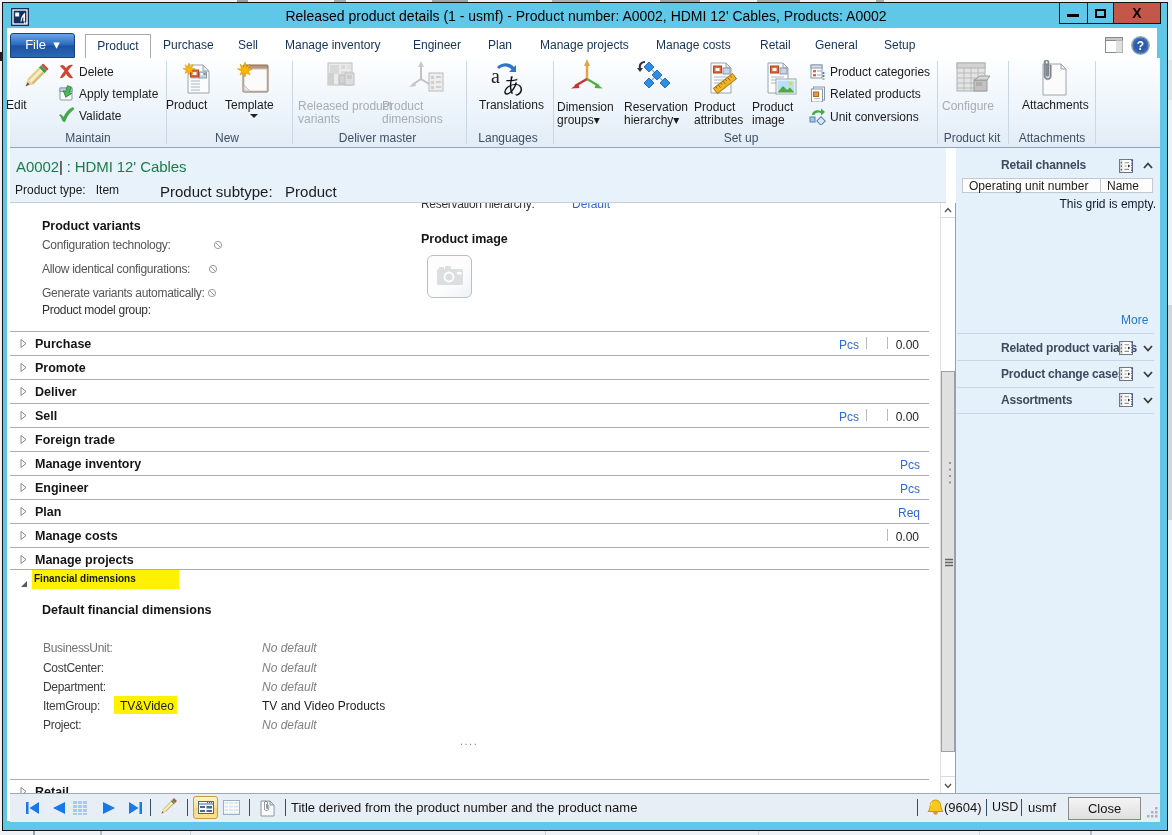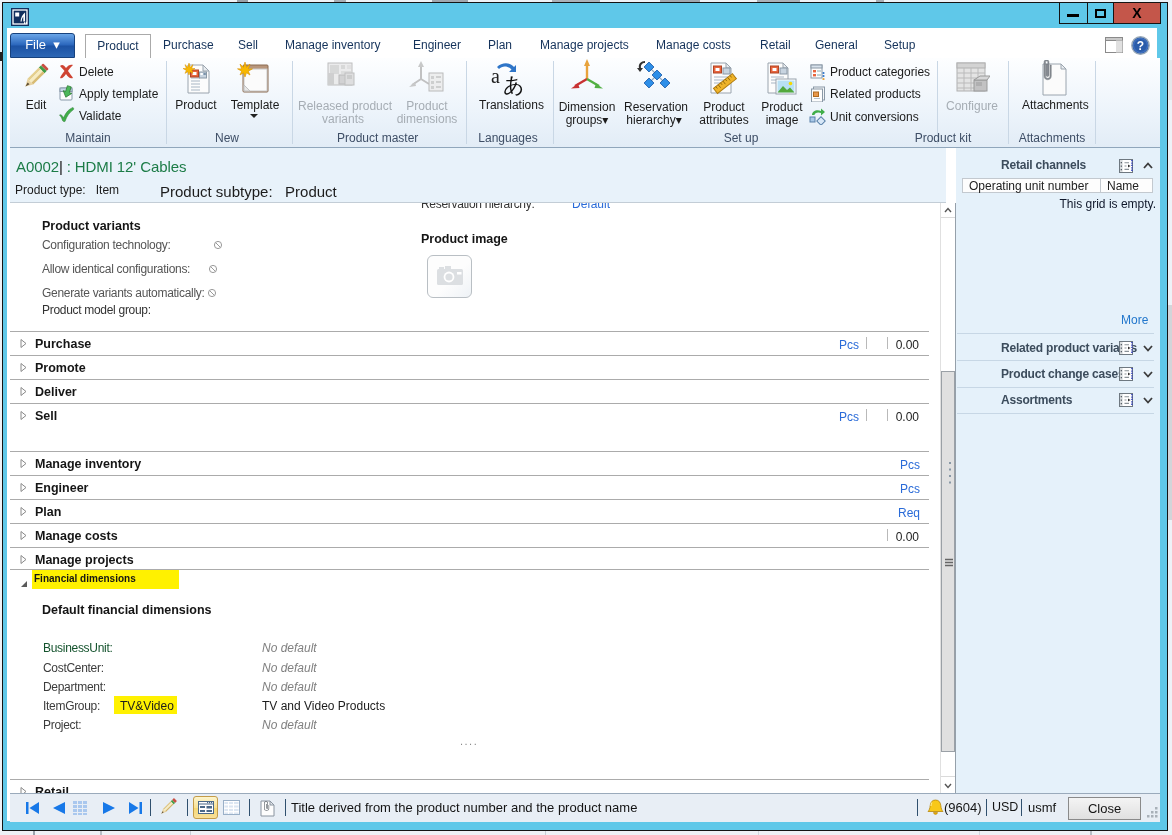--- a/index.html
+++ b/index.html
@@ -16,21 +16,21 @@
 #title-text { left:30px; right:30px; top:8px; text-align:center; font-size:14px; color:#000; }
 #appicon { left:10px; top:6px; }
 
 .tab { top:38px; font-size:12px; color:#14325a; }
 .tabsel { left:85px; top:34px; width:66px; height:24px; background:#fff; border:1px solid #aaaaaa; border-bottom:none; color:#14325a; font-size:12px; text-align:center; line-height:23px; }
 #filebtn { left:10px; top:33px; width:65px; height:25px; border-radius:3px 3px 0 0; background:linear-gradient(#6ba6e8,#2a66bc 48%,#1c52a4 52%,#2d67b4); border:1px solid #17427e; color:#fff; font-size:13px; text-align:center; line-height:22px; }
 
 #ribbon { left:10px; top:58px; width:1150px; height:90px; background:linear-gradient(#fdfeff,#eaf2fa 70%,#e2ecf6); border-bottom:1px solid #90a6bb; }
 .gsep { top:61px; height:83px; width:1px; background:#c9d7e5; }
 .glabel { top:131px; font-size:12px; color:#3e4e66; text-align:center; white-space:nowrap; }
-.rlab { font-size:12px; color:#1b1b1b; text-align:center; white-space:nowrap; line-height:13px; }
+.rlab { font-size:12px; color:#1b1b1b; white-space:nowrap; line-height:13px; }
 .rsm { font-size:12px; color:#1b1b1b; white-space:nowrap; }
 .gray { color:#a6adb4; }
 
 #headband { left:10px; top:148px; width:936px; height:55px; background:#e8f2fa; }
 #headtitle { left:16px; top:158px; font-size:15px; letter-spacing:-0.1px; color:#1c7c47; }
 #headsub { left:15px; top:183px; font-size:12px; color:#1c1c1c; }
 
 #main { left:10px; top:203px; width:919px; height:590px; background:#fff; overflow:hidden; }
 .sectitle { font-weight:bold; font-size:12.5px; color:#151515; white-space:nowrap; }
 .srow { left:0; width:919px; height:24px; border-top:1px solid #ababab; }
@@ -48,20 +48,21 @@
 
 #statusbar { left:10px; top:793px; width:1150px; height:29px; background:#e8eef5; border-top:1px solid #9aaabb; }
 .ssep { width:1px; height:17px; background:#30506e; top:799px; }
 .stxt { font-size:12px; color:#141414; white-space:nowrap; }
 svg { display:block; }
 </style></head>
 <body>
 <div id="stage">
  <div class="a" id="win"></div>
  <div class="a" id="content"></div>
+ <div class="a" id="title-text">Released product details (1 - usmf) - Product number: A0002, HDMI 12' Cables, Products: A0002</div>
  <div class="a" id="appicon"></div>
  <div class="a capbtn" id="btn-min"></div>
  <div class="a capbtn" id="btn-max"></div>
  <div class="a capbtn" id="btn-close"></div>
 
  <div class="a" id="filebtn">File&nbsp;&nbsp;▾</div>
  <div class="a tabsel">Product</div>
  <div class="a tab" style="left:163px;">Purchase</div>
  <div class="a tab" style="left:238px;">Sell</div>
  <div class="a tab" style="left:285px;">Manage inventory</div>
@@ -79,24 +80,24 @@
   <div class="a gsep" style="left:166px;"></div>
   <div class="a gsep" style="left:292px;"></div>
   <div class="a gsep" style="left:466px;"></div>
   <div class="a gsep" style="left:553px;"></div>
   <div class="a gsep" style="left:937px;"></div>
   <div class="a gsep" style="left:1008px;"></div>
   <div class="a gsep" style="left:1095px;"></div>
 
   <div class="a glabel" style="left:48px; width:80px;">Maintain</div>
   <div class="a glabel" style="left:187px; width:80px;">New</div>
-  <div class="a glabel" style="left:337px; width:81px;">Product master</div>
+  <div class="a glabel" style="left:337px; width:81px;">Deliver master</div>
   <div class="a glabel" style="left:468px; width:80px;">Languages</div>
   <div class="a glabel" style="left:701px; width:80px;">Set up</div>
-  <div class="a glabel" style="left:903px; width:80px;">Product kit</div>
+  <div class="a glabel" style="left:932px; width:80px;">Product kit</div>
   <div class="a glabel" style="left:1012px; width:80px;">Attachments</div>
 
   <svg class="a" style="left:20px; top:60px;" width="32" height="32" viewBox="0 0 32 32">
     <g transform="rotate(45 16 16)">
       <rect x="12" y="2" width="8" height="3" rx="1" fill="#c94f43"></rect>
       <rect x="12" y="5" width="8" height="3" fill="#3f9c45"></rect>
       <rect x="12" y="8" width="2.6" height="16" fill="#e4cf8e"></rect>
       <rect x="14.6" y="8" width="2.8" height="16" fill="#f7ecc0"></rect>
       <rect x="17.4" y="8" width="2.6" height="16" fill="#d8bc74"></rect>
       <path d="M12 24 L20 24 L16 31 Z" fill="#e8d3a2"></path>
@@ -368,20 +369,26 @@
   <div class="a srow" style="top:200px;">
         <svg class="a" style="left:10px; top:6px;" width="7" height="11" viewBox="0 0 7 11">
           <path d="M1 1.5 L6 5.5 L1 9.5 Z" fill="#fdfdfd" stroke="#8a8a8a"></path>
         </svg>
         <div class="a sectitle" style="left:25px; top:5px;">Sell</div>
     <div class="a pcs" style="left:829px; top:6px;">Pcs</div>
         <div class="a vbar" style="left:856px; top:5px;"></div>
         <div class="a vbar" style="left:877px; top:5px;"></div>
         <div class="a fval" style="left:859px; top:6px; width:50px; text-align:right;">0.00</div>
       </div>
+  <div class="a srow" style="top:224px;">
+        <svg class="a" style="left:10px; top:6px;" width="7" height="11" viewBox="0 0 7 11">
+          <path d="M1 1.5 L6 5.5 L1 9.5 Z" fill="#fdfdfd" stroke="#8a8a8a"></path>
+        </svg>
+        <div class="a sectitle" style="left:25px; top:5px;">Foreign trade</div>
+      </div>
   <div class="a srow" style="top:248px;">
         <svg class="a" style="left:10px; top:6px;" width="7" height="11" viewBox="0 0 7 11">
           <path d="M1 1.5 L6 5.5 L1 9.5 Z" fill="#fdfdfd" stroke="#8a8a8a"></path>
         </svg>
         <div class="a sectitle" style="left:25px; top:5px;">Manage inventory</div>
     <div class="a pcs" style="left:860px; top:6px; width:50px; text-align:right;">Pcs</div>
       </div>
   <div class="a srow" style="top:272px;">
         <svg class="a" style="left:10px; top:6px;" width="7" height="11" viewBox="0 0 7 11">
           <path d="M1 1.5 L6 5.5 L1 9.5 Z" fill="#fdfdfd" stroke="#8a8a8a"></path>
@@ -411,21 +418,21 @@
         <div class="a sectitle" style="left:25px; top:5px;">Manage projects</div>
       </div>
 
   <div class="a" style="left:0; top:366px; width:919px; height:1px; background:#ababab;"></div>
   <svg class="a" style="left:10px; top:377px;" width="8" height="8" viewBox="0 0 8 8">
         <path d="M7 1 L7 7 L1 7 Z" fill="#5a5a5a"></path>
       </svg>
   <div class="a hl" style="left:22px; top:367px; width:147px; height:19px;"></div>
   <div class="a sectitle" style="left:24px; top:370px; font-size:10px;">Financial dimensions</div>
   <div class="a sectitle" style="left:32px; top:400px;">Default financial dimensions</div>
-  <div class="a flab" style="left:33px; top:438px; color:#14532d;">BusinessUnit:</div>
+  <div class="a flab" style="left:33px; top:438px; color:#737373;">BusinessUnit:</div>
   <div class="a nod" style="left:252px; top:438px;">No default</div>
   <div class="a flab" style="left:33px; top:458px; color:#3c3c3c;">CostCenter:</div>
   <div class="a nod" style="left:252px; top:458px;">No default</div>
   <div class="a flab" style="left:33px; top:477px; color:#3c3c3c;">Department:</div>
   <div class="a nod" style="left:252px; top:477px;">No default</div>
   <div class="a flab" style="left:33px; top:496px; color:#3c3c3c;">ItemGroup:</div>
   <div class="a hl" style="left:104px; top:493px; width:63px; height:18px;"></div>
   <div class="a fval" style="left:110px; top:496px;">TV&amp;Video</div>
   <div class="a fval" style="left:252px; top:496px;">TV and Video Products</div>
   <div class="a flab" style="left:33px; top:515px; color:#3c3c3c;">Project:</div>

